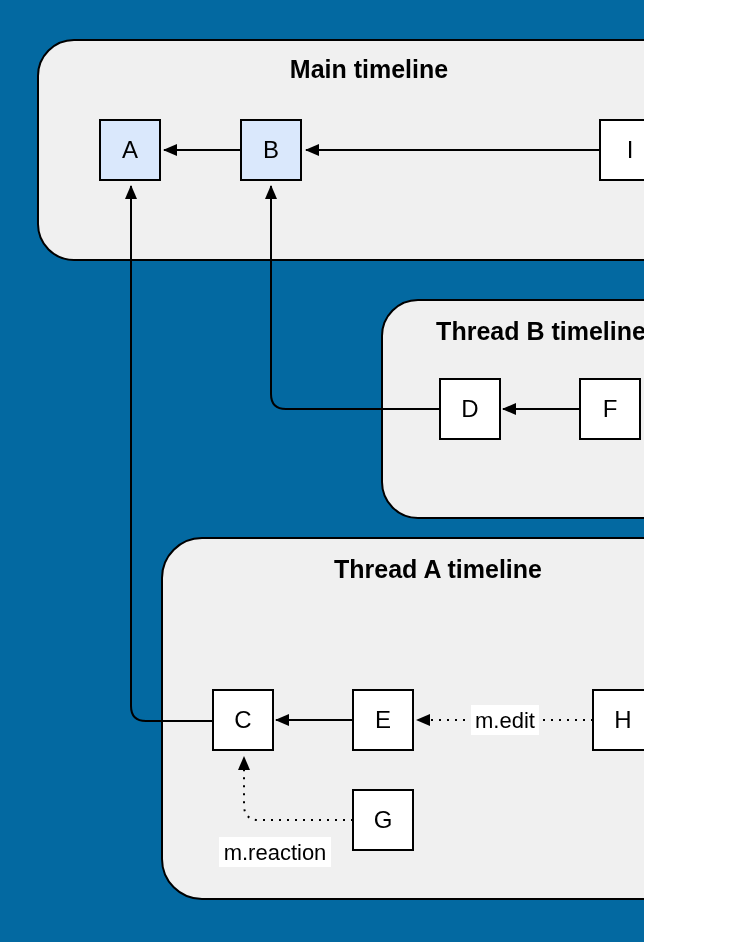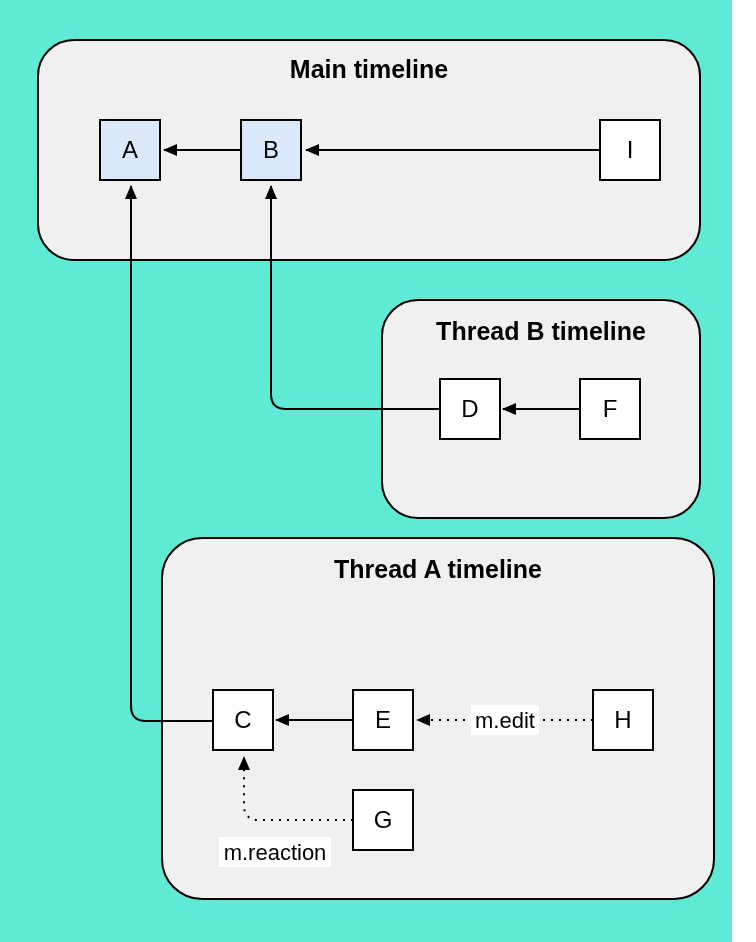--- a/index.html
+++ b/index.html
@@ -3,23 +3,23 @@
 <meta charset="utf-8">
 <style>
   html, body {
     margin: 0;
     padding: 0;
     background: #ffffff;
     font-family: "Liberation Sans", "DejaVu Sans", sans-serif;
   }
   .stage {
     position: relative;
-    width: 732px;
+    width: 644px;
     height: 942px;
-    background: #5eead4;
+    background: #0369a1;
     overflow: hidden;
   }
   svg { display: block; }
   .container-box {
     fill: #f0f0f0;
     stroke: #000000;
     stroke-width: 2;
   }
   .container-title {
     font-size: 25px;

